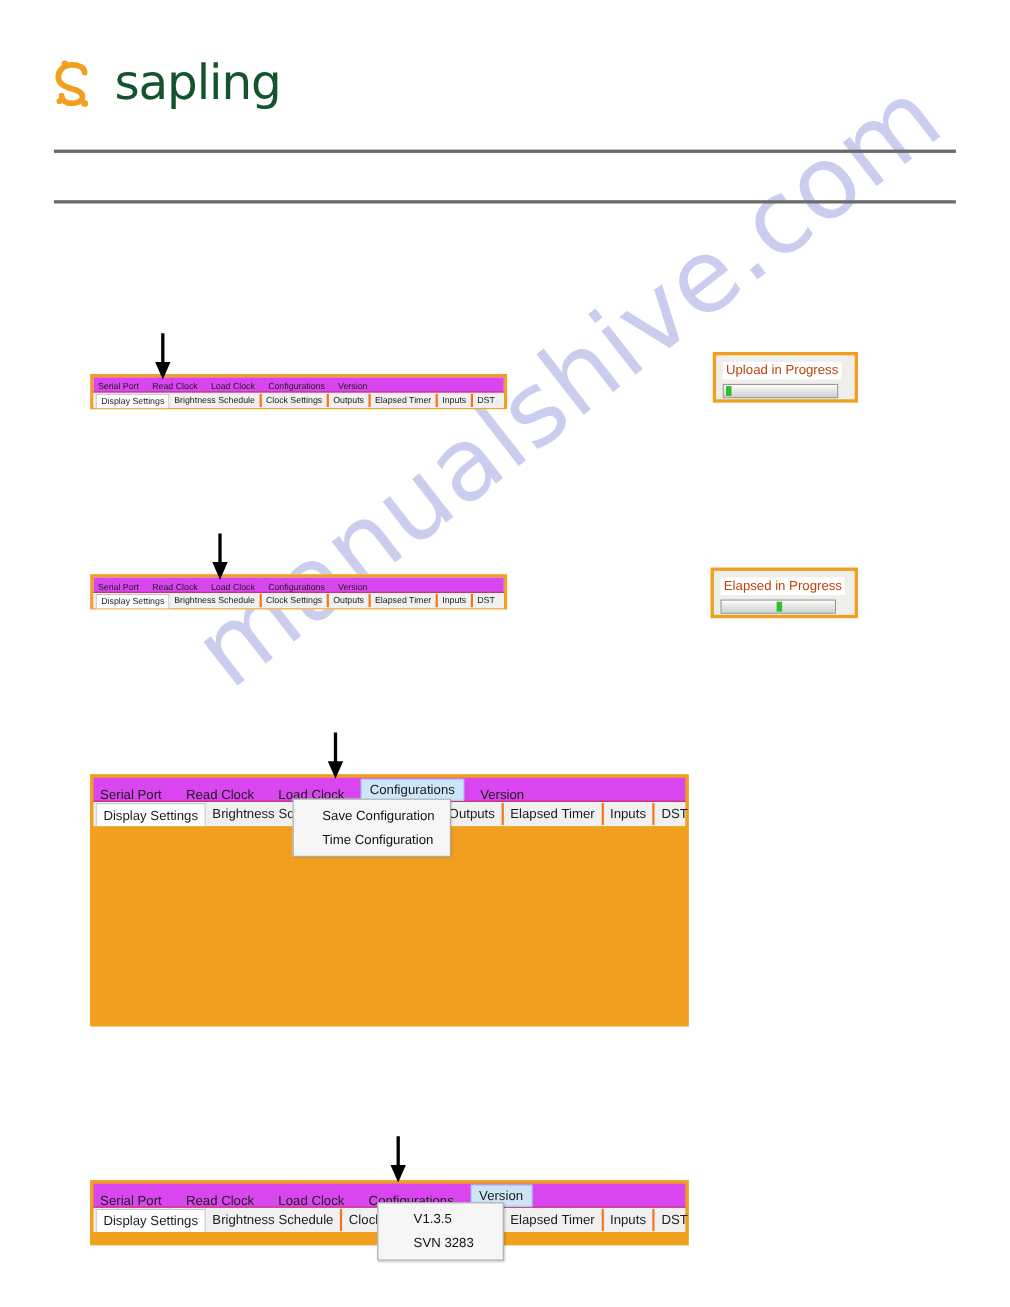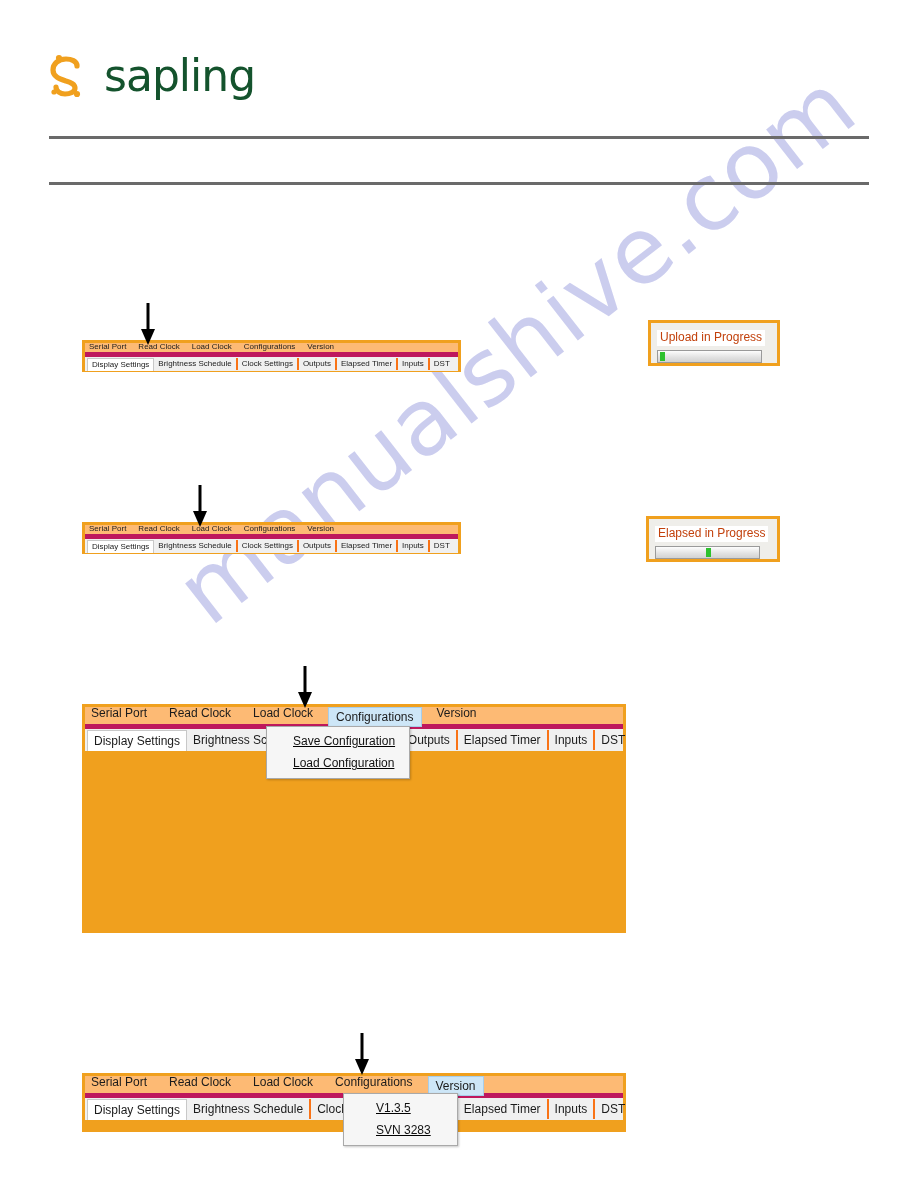--- a/index.html
+++ b/index.html
@@ -82,23 +82,23 @@
   .win {
     position: absolute;
     box-sizing: border-box;
     border: 3px solid #F0A01E;
     background: #ffffff;
     z-index: 3;
   }
 
   .menubar {
     display: flex;
-    align-items: flex-start;
-    background: #fdba74;
-    border-bottom: 5px solid #be185d;
+    align-items: flex-end;
+    background: #d946ef;
+    border-bottom: 1px solid #be185d;
     box-sizing: border-box;
   }
   .menubar .mi {
     white-space: nowrap;
     color: #1b1b1b;
     line-height: 1;
   }
   .menubar .mi.sel {
     background: #cde6f7;
     border: 1px solid #a7cdea;
@@ -202,21 +202,20 @@
   }
 
   
   .dropdown {
     position: absolute;
     background: #f6f6f6;
     border: 1px solid #a9a9a9;
     box-shadow: 1px 1px 2px rgba(0,0,0,.22);
     z-index: 6;
     padding: 3px 0;
-    text-decoration: underline;
   }
   .dropdown .ditem {
     font-size: 12px;
     color: #111;
     padding: 4px 14px 4px 26px;
     white-space: nowrap;
     line-height: 1.2;
   }
   .dd-version .ditem { padding-left: 32px; padding-right: 26px; }
   .form-card {
@@ -522,21 +521,21 @@
   <div class="chkrow" style="left:350px; top:31px;">
     <span class="chkbox"></span>
     <span class="chklabel">Blink Other Text Displays</span>
   </div>
 </div>
 
 <div class="btn" style="left:96px; top:906px; width:74px;">Update Clock</div>
 
 <div class="dropdown" style="left:266px; top:726px;">
   <div class="ditem">Save Configuration</div>
-  <div class="ditem">Load Configuration</div>
+  <div class="ditem">Time Configuration</div>
 </div>
 
 <div class="arrow" style="left:352px; top:1032px;">
   <svg width="20" height="44" viewBox="0 0 20 44" xmlns="http://www.w3.org/2000/svg">
     <line x1="10" y1="1" x2="10" y2="30" stroke="#000" stroke-width="3"></line>
     <polygon points="10,43 3,27 17,27" fill="#000"></polygon>
   </svg>
 </div>
 
 <div class="win win-large" style="left:82px; top:1073px; width:544px; height:59px; background:#F0A01E;">

